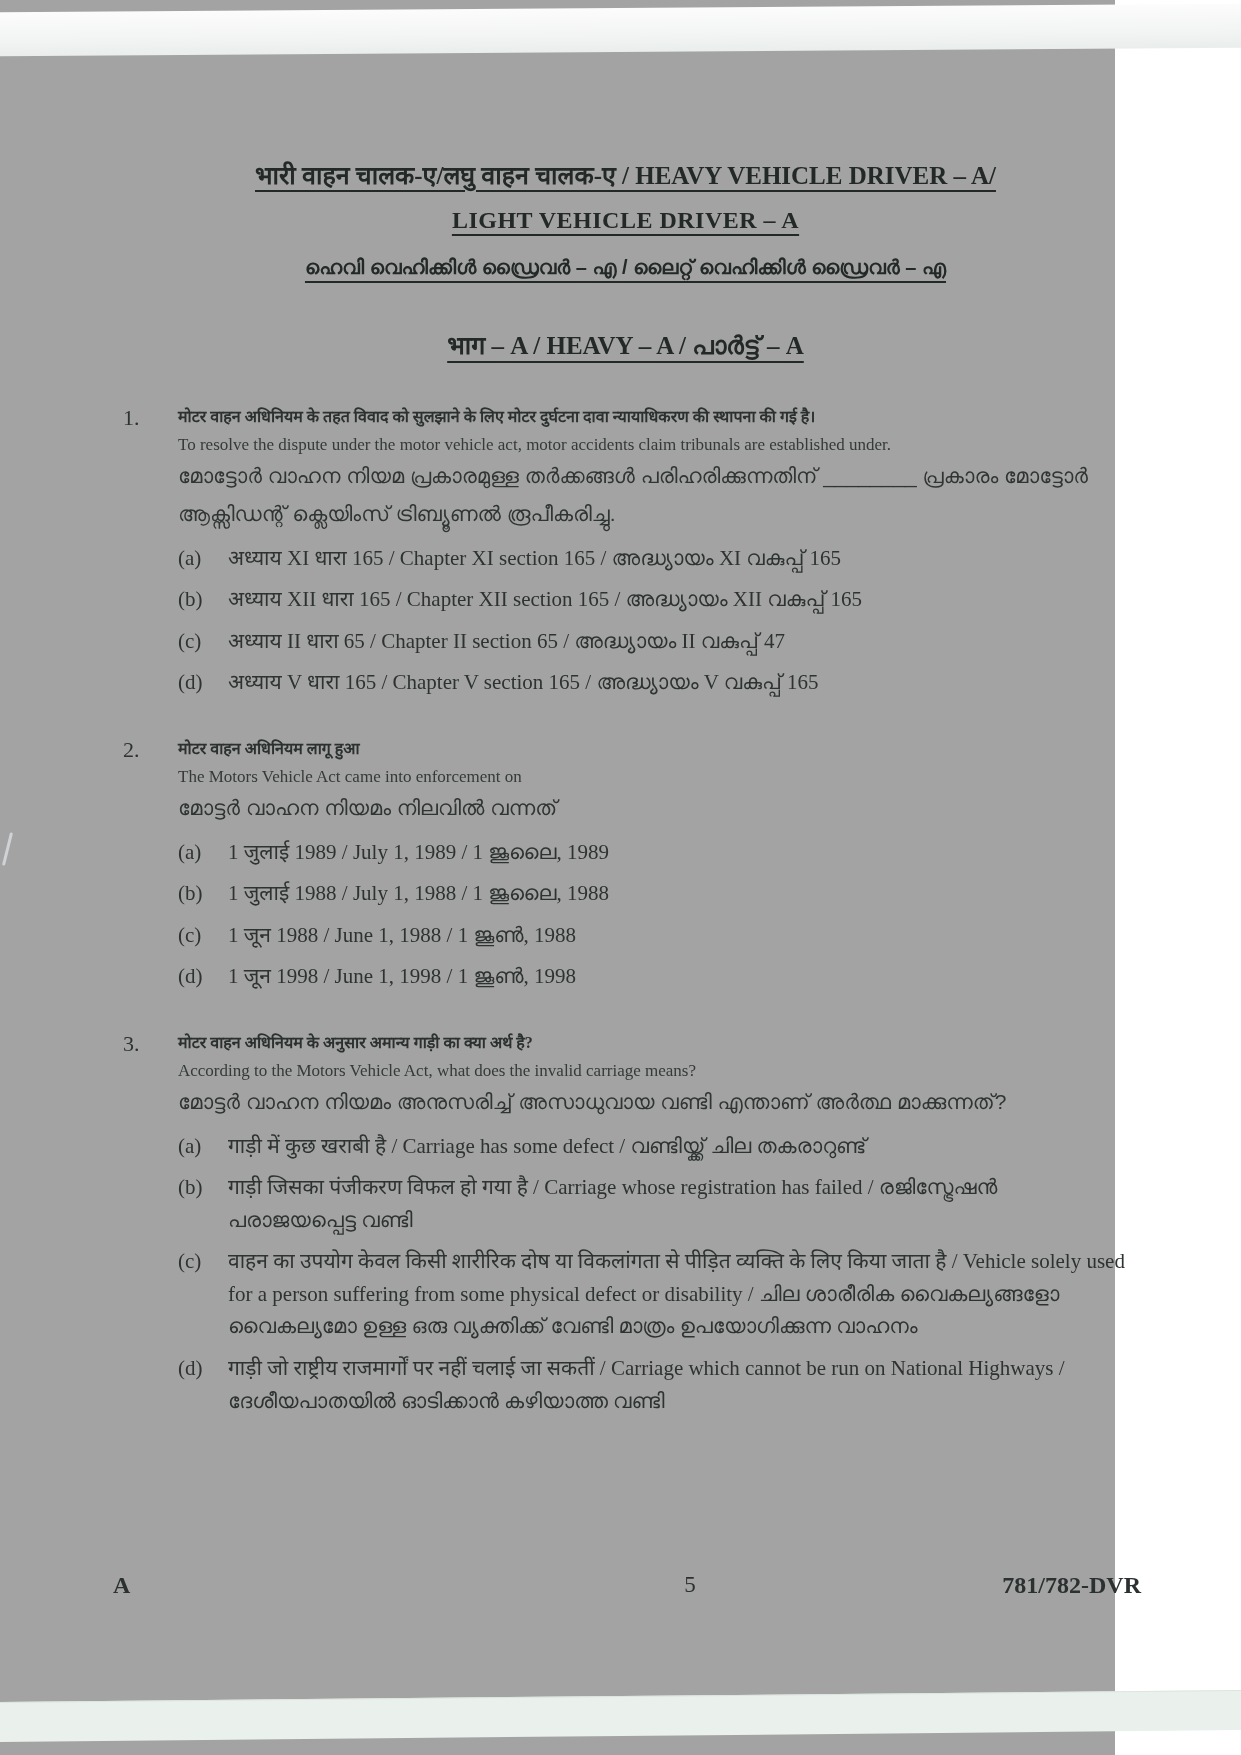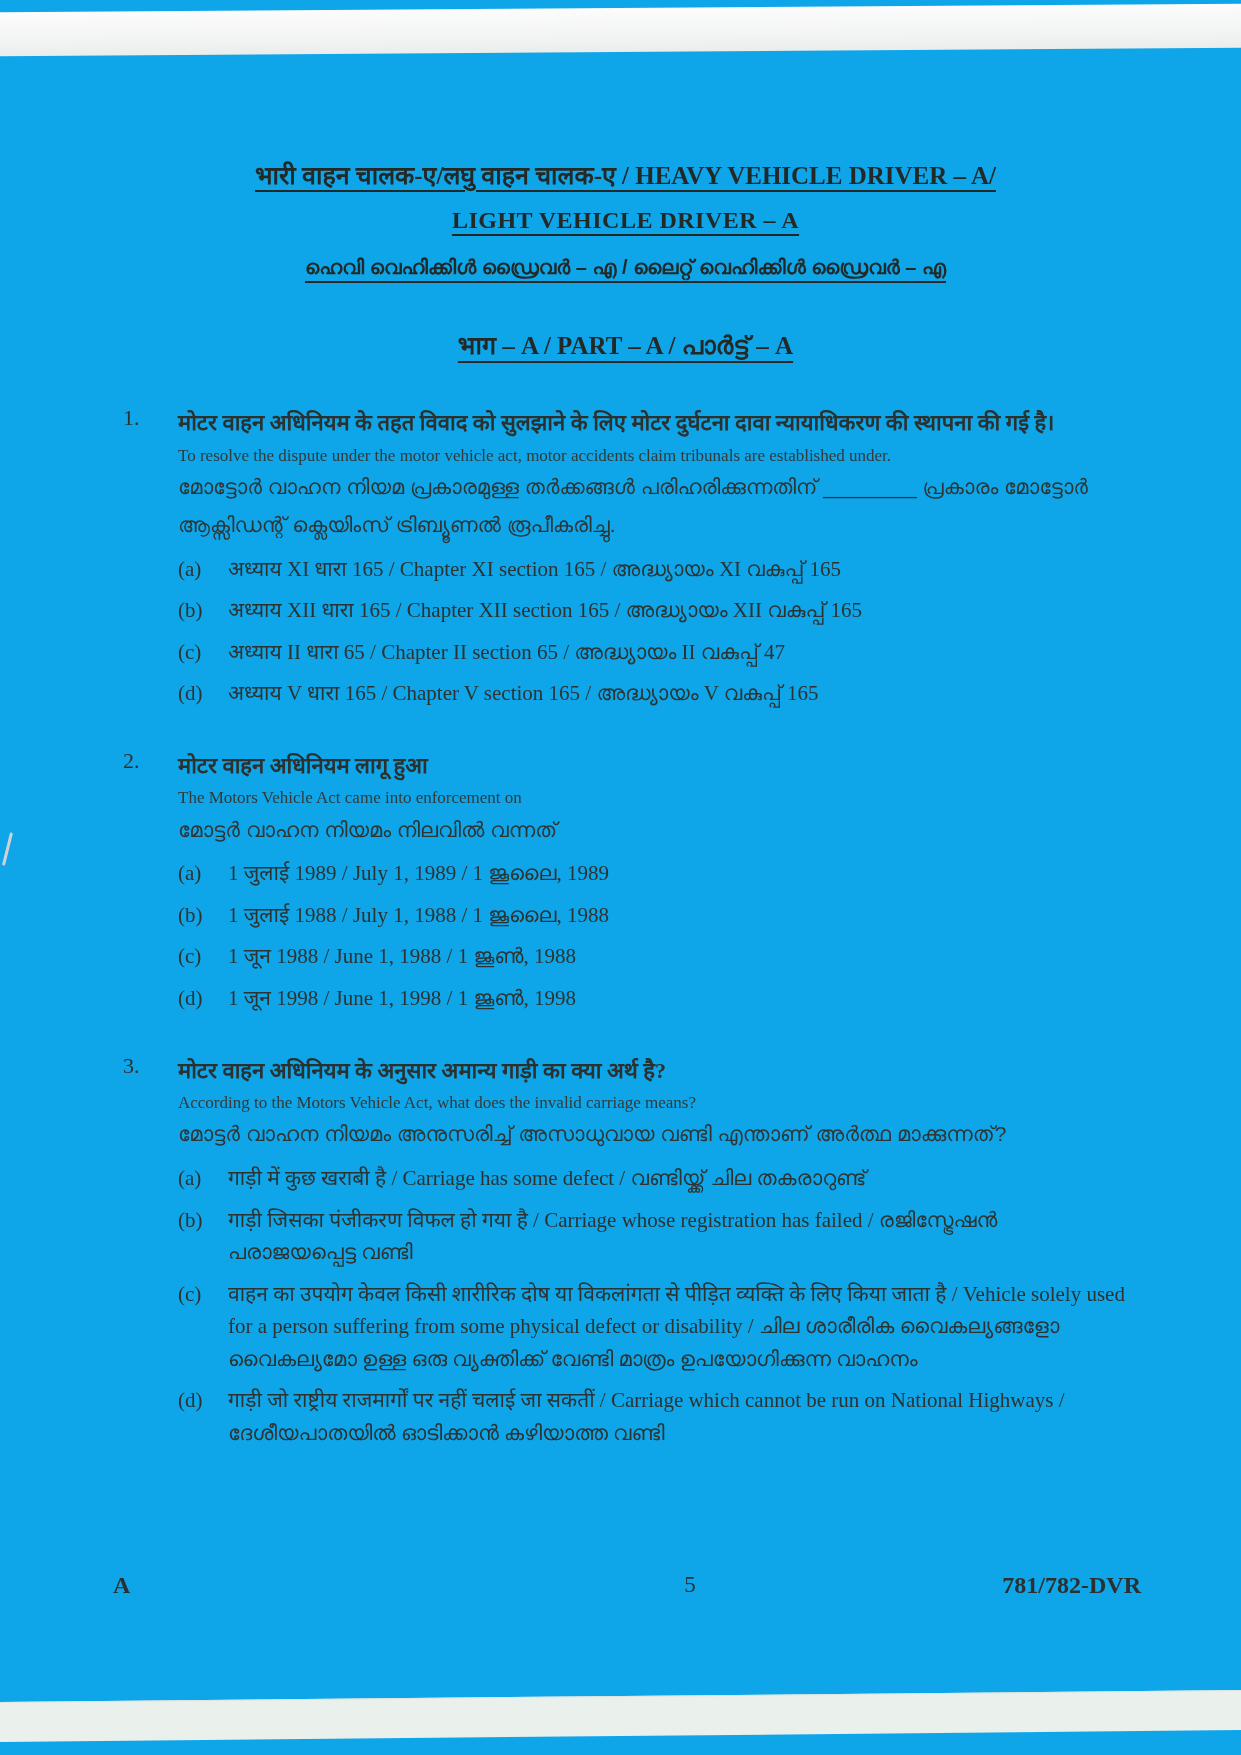--- a/index.html
+++ b/index.html
@@ -5,22 +5,22 @@
   * { margin:0; padding:0; box-sizing:border-box; }
   html,body { width:1241px; height:1755px; }
   body {
     background:#ffffff;
     font-family:"Liberation Serif", serif;
     color:#2d3331;
     overflow:hidden;
   }
   .page {
     position:relative;
-    width:1241px; height:1755px;
-    background:#0ea5e9;
+    width:1115px; height:1755px;
+    background:#a3a3a3;
   }
   
   .scan-top {
     position:absolute; top:8px; left:-10px; width:1270px; height:44px;
     background:linear-gradient(180deg,#fbfcfb 0%,#f3f5f4 60%,#e9edeb 100%);
     transform:rotate(-0.4deg);
   }
   .scan-bottom {
     position:absolute; top:1696px; left:-10px; width:1270px; height:40px;
     background:#eaf0ec;
@@ -56,21 +56,21 @@
   .part-title {
     font-size:25px; font-weight:bold; text-align:center; color:#232927;
     text-decoration:underline; text-underline-offset:7px;
     margin-top:48px;
   }
 
   .questions { margin-top:42px; }
   .question { display:flex; margin-bottom:36px; }
   .q-num { width:55px; flex-shrink:0; font-size:22px; padding-top:2px; }
   .q-body { flex:1; }
-  .lang-hi { font-size:22px; line-height:1.8; font-weight:600; color:#2b312f; }
+  .lang-hi { font-size:16px; line-height:1.8; font-weight:600; color:#2b312f; }
   .lang-en { font-size:17px; line-height:1.48; color:#333a38; }
   .lang-ml { font-size:21px; line-height:1.8; font-family:"Liberation Sans", sans-serif; color:#2f3533; }
   .options { margin-top:8px; }
   .option { display:flex; margin-top:9px; font-size:21px; line-height:1.55; }
   .opt-label { width:50px; flex-shrink:0; }
   .opt-text { flex:1; }
 
   .footer { position:absolute; top:1572px; left:0; width:1241px; height:36px; color:#2b3130; }
   .footer-left  { position:absolute; left:113px; font-size:24px; font-weight:bold; }
   .footer-center{ position:absolute; left:690px; transform:translateX(-50%); font-size:23px; }
@@ -85,21 +85,21 @@
   <div class="scan-slash"></div>
 
   <div class="content">
 
     <div class="header">
       <div class="title1">भारी वाहन चालक-ए/लघु वाहन चालक-ए / HEAVY VEHICLE DRIVER – A/</div>
       <div class="title2">LIGHT VEHICLE DRIVER – A</div>
       <div class="title3">ഹെവി വെഹിക്കിൾ ഡ്രൈവർ – എ / ലൈറ്റ് വെഹിക്കിൾ ഡ്രൈവർ – എ</div>
     </div>
 
-    <div class="part-title">भाग – A /  PART – A / പാർട്ട് – A</div>
+    <div class="part-title">भाग – A /  HEAVY – A / പാർട്ട് – A</div>
 
     <div class="questions">
   <div class="question">
     <div class="q-num">1.</div>
     <div class="q-body">
       <div class="lang-hi">मोटर वाहन अधिनियम के तहत विवाद को सुलझाने के लिए मोटर दुर्घटना दावा न्यायाधिकरण की स्थापना की गई है।</div>
       <div class="lang-en">To resolve the dispute under the motor vehicle act, motor accidents claim tribunals are established under.</div>
       <div class="lang-ml">മോട്ടോർ വാഹന നിയമ പ്രകാരമുള്ള തർക്കങ്ങൾ   പരിഹരിക്കുന്നതിന്  ________  പ്രകാരം മോട്ടോർ ആക്സിഡന്റ് ക്ലെയിംസ് ട്രിബ്യൂണൽ രൂപീകരിച്ചു.</div>
       <div class="options">
   <div class="option">

